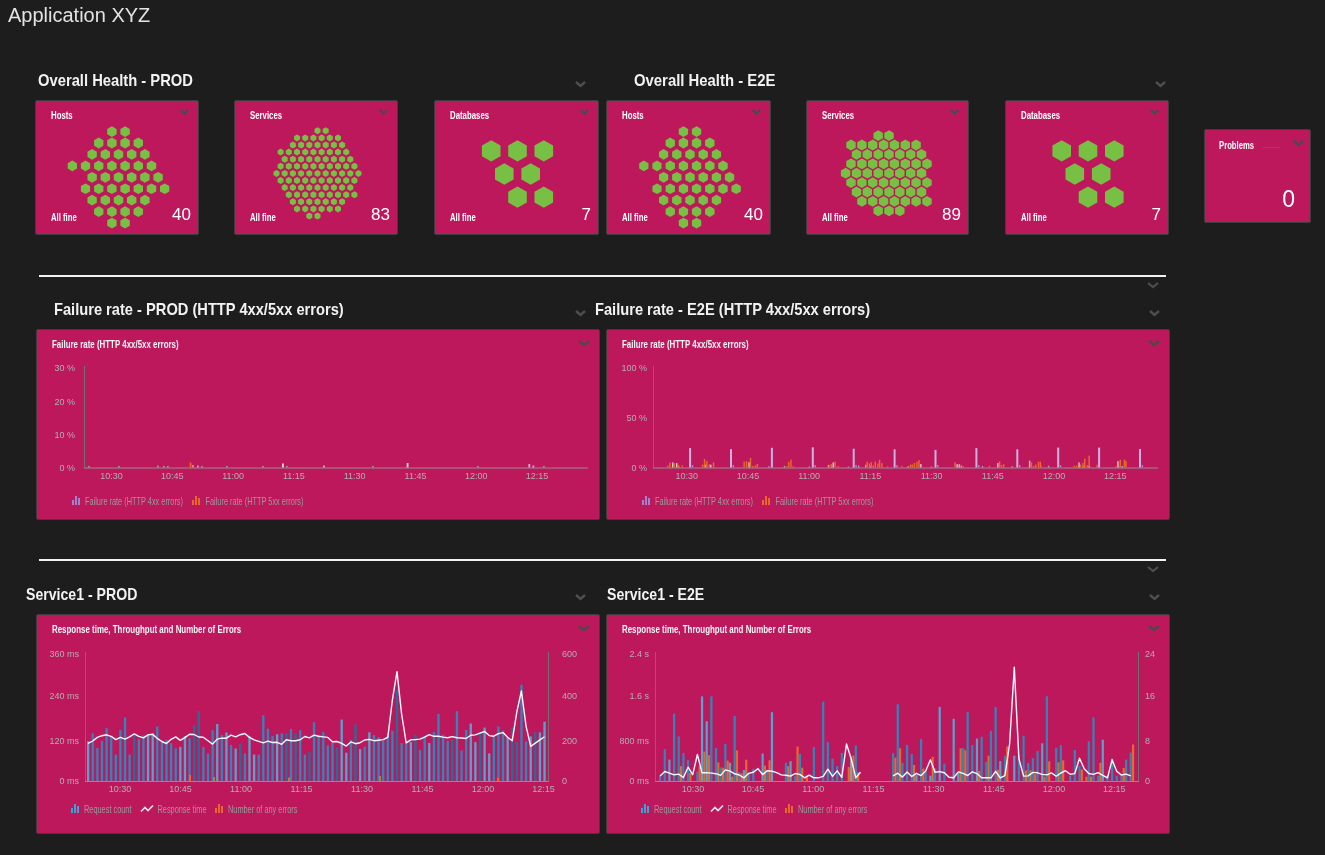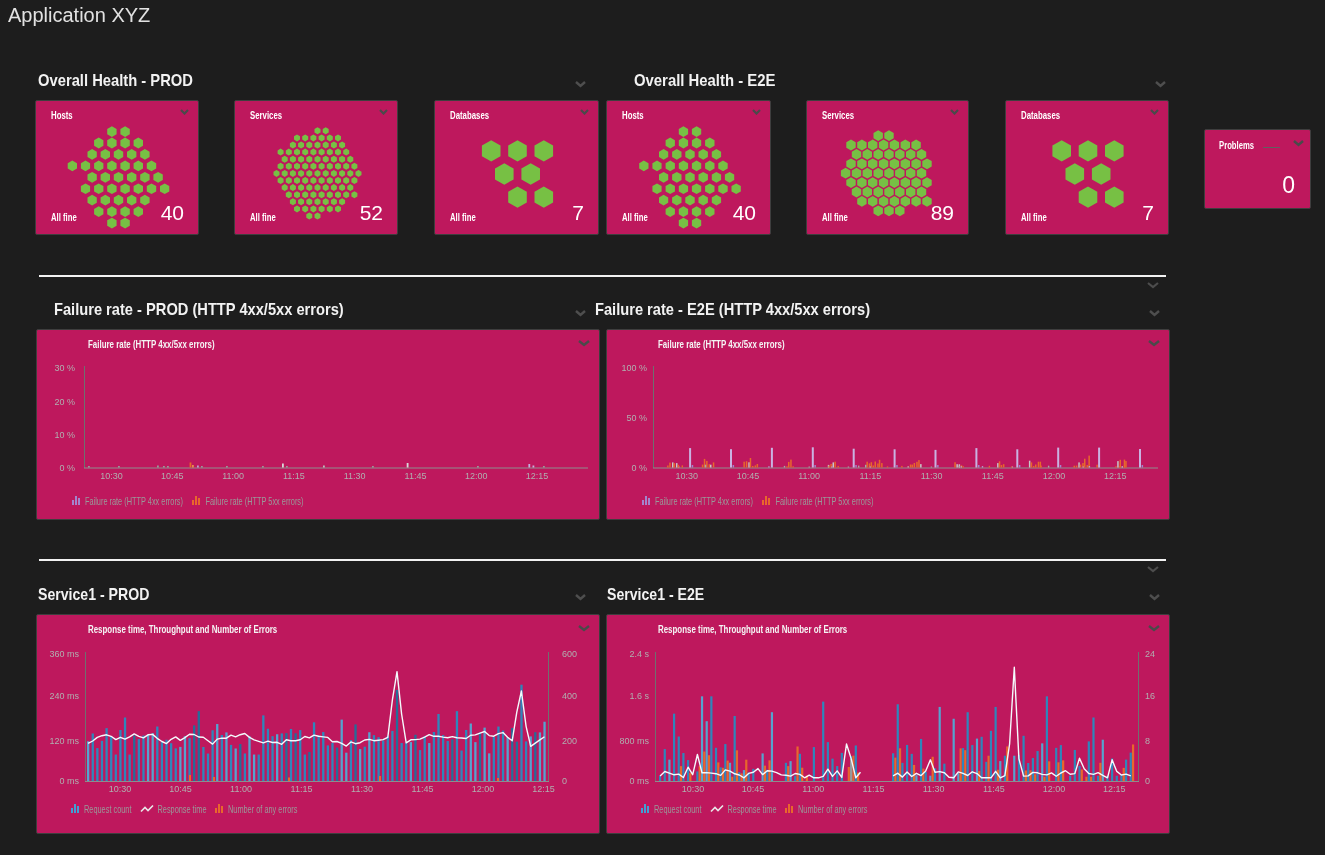--- a/index.html
+++ b/index.html
@@ -1,26 +1,26 @@
 <!DOCTYPE html>
 <html><head><meta charset="utf-8"><style>
 
 html,body{margin:0;padding:0;background:#1d1d1d;}
 body{width:1325px;height:855px;position:relative;overflow:hidden;
  font-family:"Liberation Sans",sans-serif;}
 .abs{position:absolute;}
 .tile{position:absolute;background:#be185d;border:1px solid #3e3e3e;border-radius:2px;box-sizing:border-box;}
 .tl{position:absolute;left:15px;top:8px;font-size:11px;font-weight:bold;color:#ffffff;}
 .af{position:absolute;left:15px;bottom:11px;font-size:11px;font-weight:bold;color:#ffffff;}
-.cnt{position:absolute;right:14px;bottom:9px;font-size:21px;color:#ffffff;}
+.cnt{position:absolute;right:7px;bottom:9px;font-size:17px;color:#ffffff;}
 .hdr{position:absolute;font-size:17px;font-weight:bold;color:#f2f2f2;white-space:nowrap;text-align:right;}
 .chev{position:absolute;}
 .axlbl{font-size:9px;fill:#b0b0b0;font-family:"Liberation Sans",sans-serif;}
 .leg{font-size:10.5px;fill:#9a9a9a;font-family:"Liberation Sans",sans-serif;}
-.chdr{position:absolute;left:15px;top:8px;font-size:11px;font-weight:bold;color:#f5f5f5;margin-left:36px;}
+.chdr{position:absolute;left:15px;top:8px;font-size:11px;font-weight:bold;color:#f5f5f5;}
 
 </style></head><body>
 <div class="abs" style="left:8px;top:4px;font-size:20px;color:#e2e2e2">Application XYZ</div>
 <div class="hdr" style="left:38px;top:71px"><span style="display:inline-block;transform:scaleX(0.868);transform-origin:0 0;white-space:nowrap">Overall Health - PROD</span></div>
 <div class="hdr" style="left:634px;top:71px"><span style="display:inline-block;transform:scaleX(0.875);transform-origin:0 0;white-space:nowrap">Overall Health - E2E</span></div>
 <svg class="chev" style="left:574.5px;top:80.5px" width="11" height="7">
     <polyline points="1,1 5.5,5.0 10.0,1" fill="none" stroke="#4e4e4e" stroke-width="2.4"></polyline>
   </svg>
 <svg class="chev" style="left:1154.5px;top:80.5px" width="11" height="7">
     <polyline points="1,1 5.5,5.0 10.0,1" fill="none" stroke="#4e4e4e" stroke-width="2.4"></polyline>
@@ -175,21 +175,21 @@
       <polygon points="62.0,104.4 65.0,106.2 65.0,109.6 62.0,111.4 59.0,109.6 59.0,106.2" fill="#77c044"></polygon>
       <polygon points="70.2,104.4 73.2,106.2 73.2,109.6 70.2,111.4 67.2,109.6 67.2,106.2" fill="#77c044"></polygon>
       <polygon points="78.4,104.4 81.4,106.2 81.4,109.6 78.4,111.4 75.4,109.6 75.4,106.2" fill="#77c044"></polygon>
       <polygon points="86.6,104.4 89.6,106.2 89.6,109.6 86.6,111.4 83.6,109.6 83.6,106.2" fill="#77c044"></polygon>
       <polygon points="94.8,104.4 97.8,106.2 97.8,109.6 94.8,111.4 91.8,109.6 91.8,106.2" fill="#77c044"></polygon>
       <polygon points="103.0,104.4 106.0,106.2 106.0,109.6 103.0,111.4 100.0,109.6 100.0,106.2" fill="#77c044"></polygon>
       <polygon points="74.3,111.5 77.3,113.3 77.3,116.7 74.3,118.5 71.3,116.7 71.3,113.3" fill="#77c044"></polygon>
       <polygon points="82.5,111.5 85.5,113.3 85.5,116.7 82.5,118.5 79.5,116.7 79.5,113.3" fill="#77c044"></polygon>
     </svg>
 <div class="af"><span style="display:inline-block;transform:scaleX(0.700);transform-origin:0 0;white-space:nowrap">All fine</span></div>
-<div class="cnt">52</div>
+<div class="cnt">83</div>
 </div>
 <div class="tile" style="left:434px;top:100px;width:165px;height:135px">
 <div class="tl"><span style="display:inline-block;transform:scaleX(0.710);transform-origin:0 0;white-space:nowrap">Databases</span></div>
 <svg class="chev" style="left:145.0px;top:8.2px" width="9" height="6">
       <polyline points="1,1 4.5,4.5 8.0,1" fill="none" stroke="#4a4a4a" stroke-width="2.2"></polyline>
     </svg>
 <svg class="abs" style="left:0;top:0" width="165" height="135">
       <polygon points="56.2,39.2 65.5,44.5 65.5,55.3 56.2,60.6 46.9,55.3 46.9,44.5" fill="#77c044"></polygon>
       <polygon points="82.5,39.2 91.8,44.5 91.8,55.3 82.5,60.6 73.2,55.3 73.2,44.5" fill="#77c044"></polygon>
       <polygon points="108.8,39.2 118.1,44.5 118.1,55.3 108.8,60.6 99.5,55.3 99.5,44.5" fill="#77c044"></polygon>
@@ -330,21 +330,21 @@
       <polygon points="82.0,39.2 91.3,44.5 91.3,55.3 82.0,60.6 72.7,55.3 72.7,44.5" fill="#77c044"></polygon>
       <polygon points="108.3,39.2 117.6,44.5 117.6,55.3 108.3,60.6 99.0,55.3 99.0,44.5" fill="#77c044"></polygon>
       <polygon points="68.8,62.3 78.1,67.6 78.1,78.4 68.8,83.7 59.5,78.4 59.5,67.6" fill="#77c044"></polygon>
       <polygon points="95.2,62.3 104.5,67.6 104.5,78.4 95.2,83.7 85.9,78.4 85.9,67.6" fill="#77c044"></polygon>
       <polygon points="82.0,85.4 91.3,90.7 91.3,101.5 82.0,106.8 72.7,101.5 72.7,90.7" fill="#77c044"></polygon>
       <polygon points="108.3,85.4 117.6,90.7 117.6,101.5 108.3,106.8 99.0,101.5 99.0,90.7" fill="#77c044"></polygon>
     </svg>
 <div class="af"><span style="display:inline-block;transform:scaleX(0.700);transform-origin:0 0;white-space:nowrap">All fine</span></div>
 <div class="cnt">7</div>
 </div>
-<div class="tile" style="left:1204px;top:129px;width:107px;height:80px">
+<div class="tile" style="left:1204px;top:129px;width:107px;height:94px">
 <div class="tl" style="left:14px;top:9px"><span style="display:inline-block;transform:scaleX(0.700);transform-origin:0 0;white-space:nowrap">Problems</span></div>
 <div class="abs" style="left:58px;top:17px;width:17px;border-top:1.5px solid #606060"></div>
 <svg class="chev" style="left:87.5px;top:9.5px" width="11" height="7">
       <polyline points="1,1 5.5,5.0 10.0,1" fill="none" stroke="#4a4a4a" stroke-width="2.4"></polyline>
     </svg>
 <div class="abs" style="right:15px;bottom:9px;font-size:23px;color:#fff">0</div>
 </div>
 <div class="abs" style="left:39px;top:274.5px;width:1127px;height:2.4px;background:#f2f2f2"></div>
 <svg class="chev" style="left:1146.5px;top:282.0px" width="12" height="7">
     <polyline points="1,1 6.0,5.0 11.0,1" fill="none" stroke="#4d4d4d" stroke-width="2.2"></polyline>
@@ -354,21 +354,21 @@
     <polyline points="1,1 6.0,5.0 11.0,1" fill="none" stroke="#4d4d4d" stroke-width="2.2"></polyline>
   </svg>
 <div class="hdr" style="left:54px;top:300px"><span style="display:inline-block;transform:scaleX(0.862);transform-origin:0 0;white-space:nowrap">Failure rate - PROD (HTTP 4xx/5xx errors)</span></div>
 <div class="hdr" style="left:595px;top:300px"><span style="display:inline-block;transform:scaleX(0.862);transform-origin:0 0;white-space:nowrap">Failure rate - E2E (HTTP 4xx/5xx errors)</span></div>
 <svg class="chev" style="left:574.5px;top:309.5px" width="11" height="7">
     <polyline points="1,1 5.5,5.0 10.0,1" fill="none" stroke="#4e4e4e" stroke-width="2.4"></polyline>
   </svg>
 <svg class="chev" style="left:1148.5px;top:309.5px" width="11" height="7">
     <polyline points="1,1 5.5,5.0 10.0,1" fill="none" stroke="#4e4e4e" stroke-width="2.4"></polyline>
   </svg>
-<div class="hdr" style="left:38px;top:585px"><span style="display:inline-block;transform:scaleX(0.830);transform-origin:0 0;white-space:nowrap">Service1 - PROD</span></div>
+<div class="hdr" style="left:26px;top:585px"><span style="display:inline-block;transform:scaleX(0.830);transform-origin:0 0;white-space:nowrap">Service1 - PROD</span></div>
 <div class="hdr" style="left:607px;top:585px"><span style="display:inline-block;transform:scaleX(0.830);transform-origin:0 0;white-space:nowrap">Service1 - E2E</span></div>
 <svg class="chev" style="left:574.5px;top:593.5px" width="11" height="7">
     <polyline points="1,1 5.5,5.0 10.0,1" fill="none" stroke="#4e4e4e" stroke-width="2.4"></polyline>
   </svg>
 <svg class="chev" style="left:1148.5px;top:593.5px" width="11" height="7">
     <polyline points="1,1 5.5,5.0 10.0,1" fill="none" stroke="#4e4e4e" stroke-width="2.4"></polyline>
   </svg>
 <div class="tile" style="left:36px;top:329px;width:564px;height:191px">
     <div class="chdr"><span style="display:inline-block;transform:scaleX(0.720);transform-origin:0 0;white-space:nowrap">Failure rate (HTTP 4xx/5xx errors)</span></div>
     <svg class="chev" style="left:541.0px;top:9.5px" width="12" height="7">

